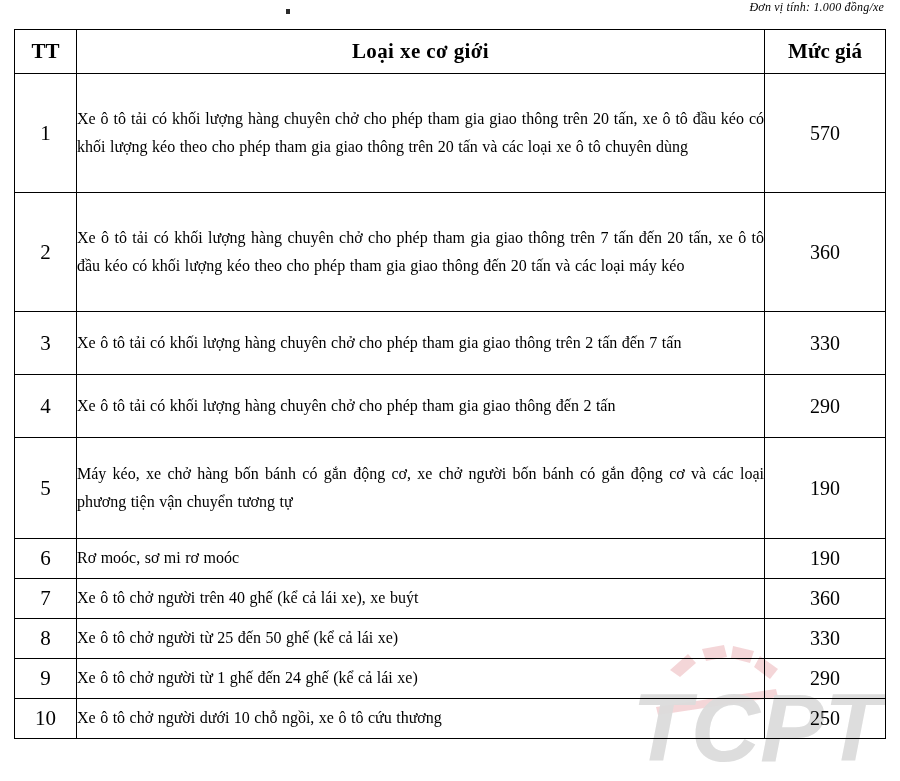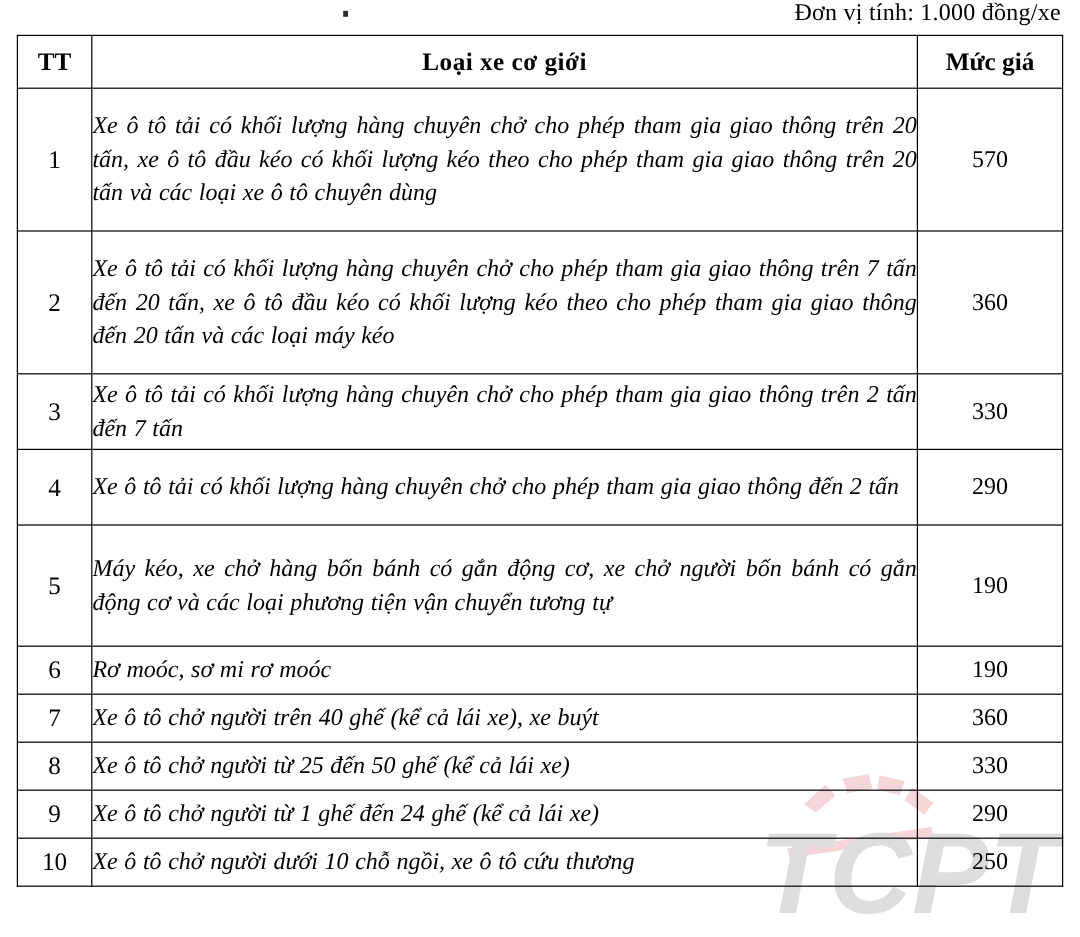--- a/index.html
+++ b/index.html
@@ -26,21 +26,22 @@
     width: 4px;
     height: 5px;
     background: #2b2b2b;
   }
 
   
   .unit-caption {
     position: absolute;
     right: 16px;
     top: 0px;
-    font-size: 20px;
+    font-style: italic;
+    font-size: 12px;
     letter-spacing: 0.2px;
     white-space: nowrap;
   }
 
   
   .watermark {
     position: absolute;
     left: 636px;
     top: 645px;
     width: 250px;
@@ -84,28 +85,27 @@
 
   td.cell-tt {
     text-align: center;
     font-size: 21px;
     vertical-align: top;
     padding-top: 7px;
   }
   td.cell-tt.single { vertical-align: middle; padding-top: 0; }
 
   td.cell-desc {
-    font-size: 20px;
+    font-size: 16px;
     line-height: 28px;
     text-align: justify;
     text-align-last: left;
     padding: 5px 9px 6px 10px;
     vertical-align: top;
     word-spacing: 0.5px;
-    font-style: italic;
   }
   td.cell-desc.single {
     vertical-align: middle;
     padding-top: 2px;
     padding-bottom: 3px;
     text-align: right;
   }
 
   td.cell-price {
     text-align: center;

